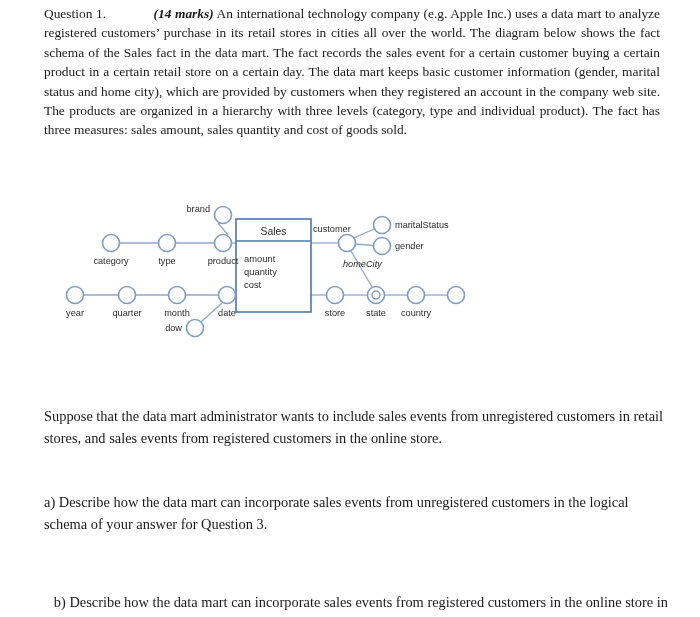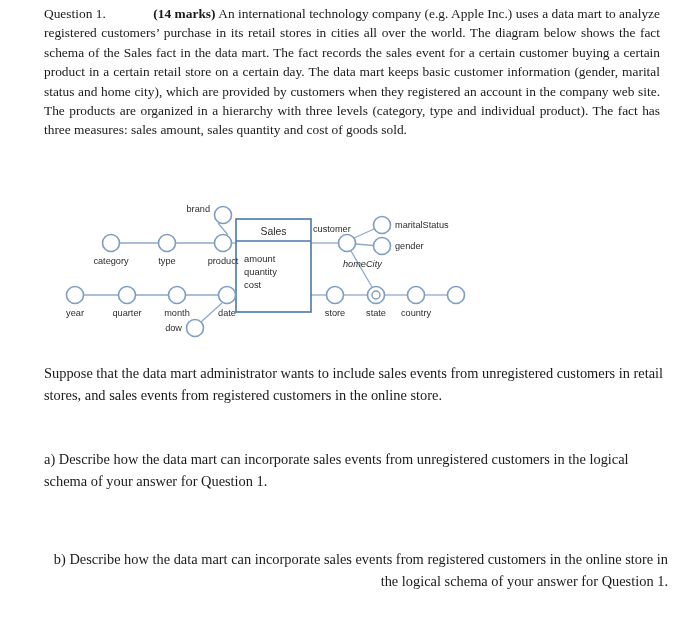--- a/index.html
+++ b/index.html
@@ -31,20 +31,21 @@
     font-size: 13.4px;
     line-height: 19.4px;
     text-align: justify;
     text-justify: inter-word;
   }
   .q-label {
     font-weight: normal;
   }
   .q-marks {
     font-weight: bold;
+    font-style: italic;
     margin-left: 44px;
   }
 
   
   .diagram {
     position: absolute;
     left: 55px;
     top: 198px;
     width: 440px;
     height: 152px;
@@ -72,20 +73,21 @@
   }
 
   
   .para {
     position: absolute;
     left: 44px;
     width: 624px;
     font-size: 14.4px;
     line-height: 21.6px;
     text-align: left;
+    margin-top: 43px;
   }
   .para-suppose { top: 363px; }
   .para-a { top: 449px; }
   .para-b { top: 549px; text-align: right; }
 </style>
 </head>
 <body>
 
 <div class="page">
 
@@ -187,17 +189,17 @@
 
         <circle cx="401" cy="97" r="8.5" fill="#ffffff" stroke="#7f9dc4" stroke-width="1.6"></circle>
         <text class="node-label" x="401" y="118" text-anchor="middle"></text>
       </g>
 
     </svg>
   </div>
 
   <div class="para para-suppose">Suppose that the data mart administrator wants to include sales events from unregistered customers in retail stores, and sales events from registered customers in the online store.</div>
 
-  <div class="para para-a">a) Describe how the data mart can incorporate sales events from unregistered customers in the logical schema of your answer for Question 1.</div>
+  <div class="para para-a">a) Describe how the data mart can incorporate sales events from unregistered customers in the logical schema of your answer for Question 3.</div>
 
   <div class="para para-b">b) Describe how the data mart can incorporate sales events from registered customers in the online store in the logical schema of your answer for Question 1.</div>
 
 </div>
 
 </body></html>

